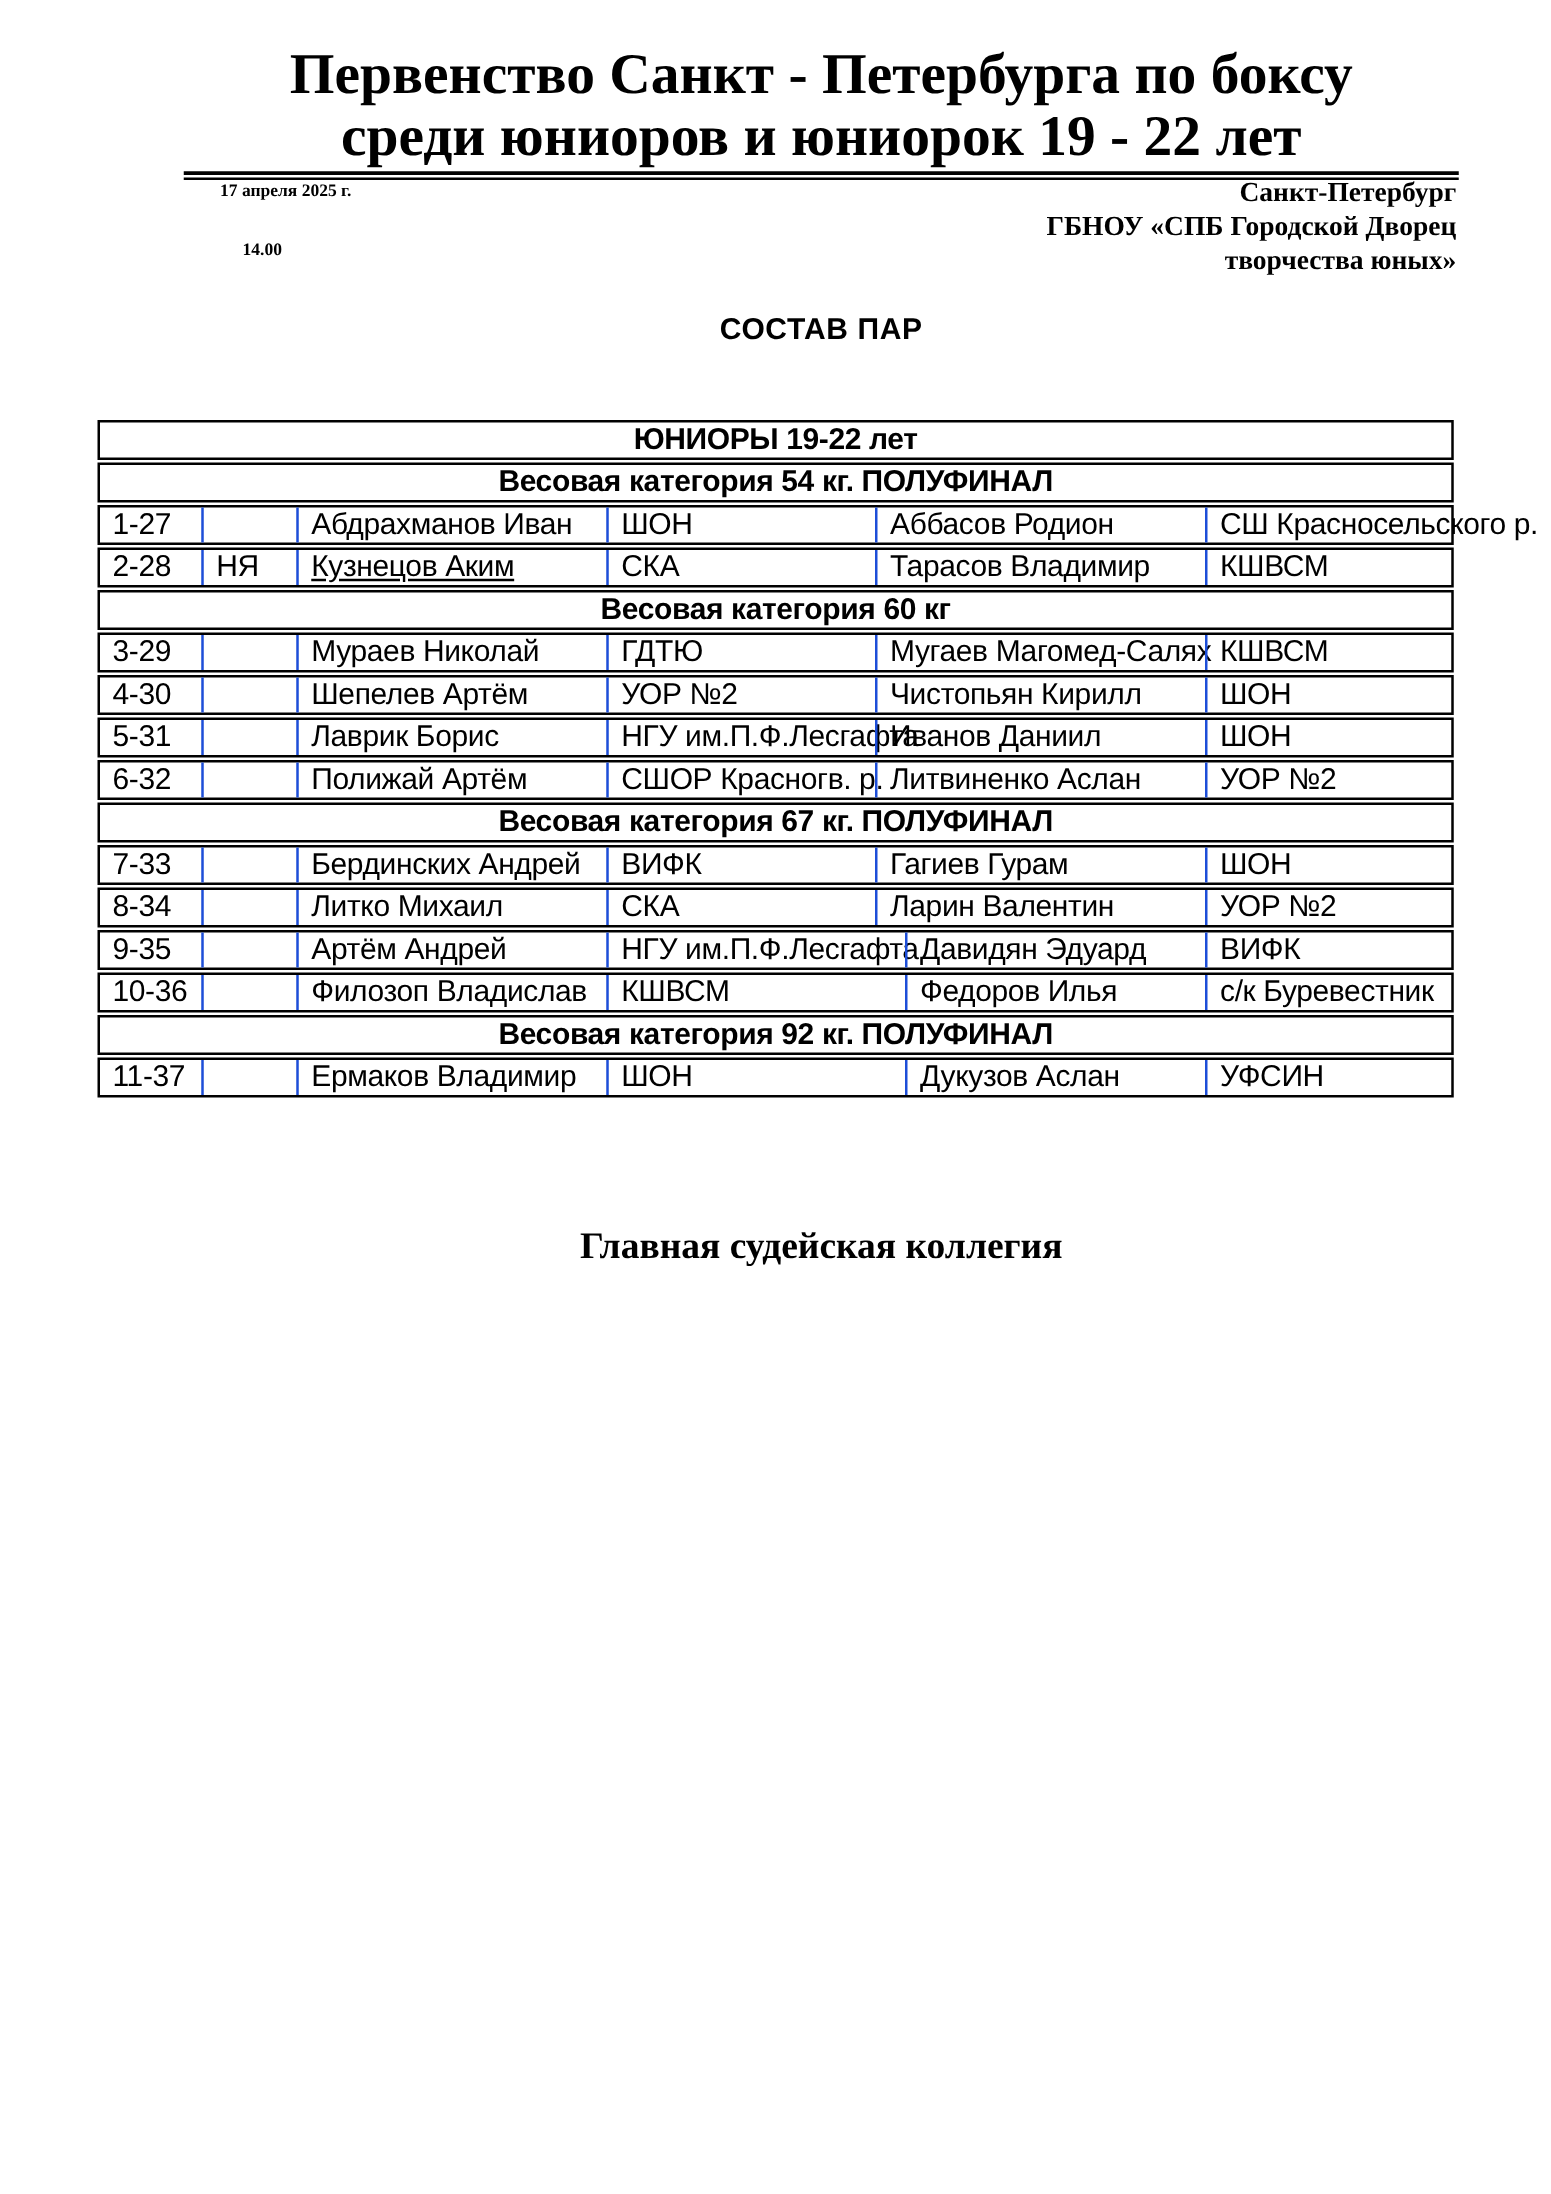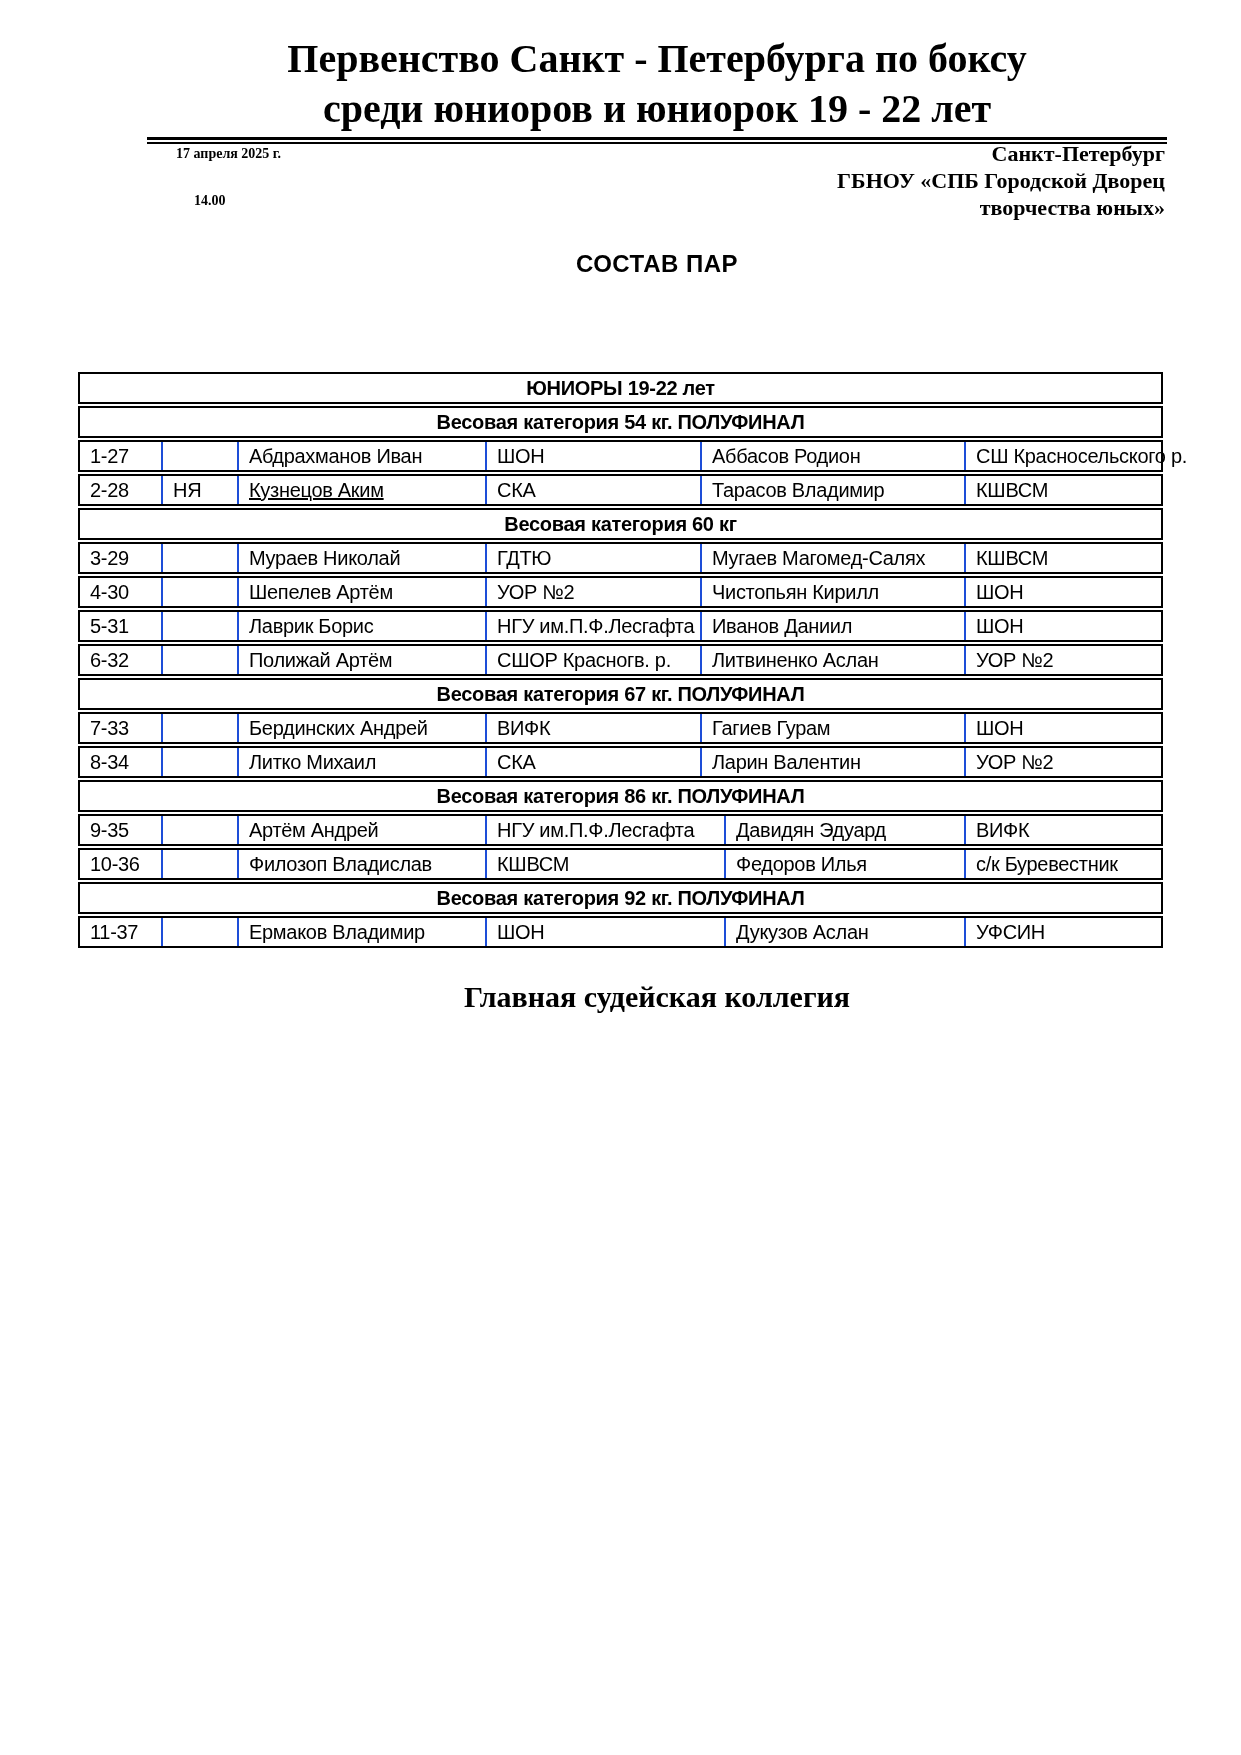--- a/index.html
+++ b/index.html
@@ -6,21 +6,21 @@
   body{
     width:1241px;height:1755px;position:relative;
     font-family:"Liberation Sans",sans-serif;color:#000;
   }
   
   .doc-header{
     position:absolute;left:147px;top:34px;width:1020px;
     text-align:center;
     font-family:"Liberation Serif",serif;font-weight:bold;
   }
-  .title-line{font-size:40px;line-height:50px;white-space:nowrap;}
+  .title-line{font-size:46px;line-height:50px;white-space:nowrap;}
   .title-rule{
     margin-top:3px;height:2px;
     border-top:3px solid #000;border-bottom:2px solid #000;
   }
   .info-left{
     position:absolute;left:176px;top:140px;
     font-family:"Liberation Serif",serif;font-weight:bold;
     font-size:14px;line-height:27px;white-space:nowrap;
   }
   .info-left .time{padding-left:18px;margin-top:20px;}
@@ -30,22 +30,22 @@
     font-family:"Liberation Serif",serif;font-weight:bold;
     font-size:22px;line-height:27px;
   }
   .section-title{
     position:absolute;left:147px;top:246px;width:1020px;
     text-align:center;font-weight:bold;font-size:24px;line-height:36px;
     letter-spacing:0.5px;
   }
   
   .pairs-table{
-    position:absolute;left:78px;top:372px;width:1085px;
-    font-size:20px;letter-spacing:-0.3px;
+    position:absolute;left:78px;top:336px;width:1085px;
+    font-size:24px;letter-spacing:-0.3px;
   }
   .trow{
     box-sizing:border-box;width:1085px;border:2px solid #000;
     background:#fff;
   }
   .trow + .trow{margin-top:2px;}
   .cat{
     height:32px;line-height:28px;text-align:center;font-weight:bold;
   }
   .bout{
@@ -163,21 +163,20 @@
 
   <div class="trow bout">
     <div class="c">8-34</div>
     <div class="c"></div>
     <div class="c">Литко Михаил</div>
     <div class="c">СКА</div>
     <div class="c">Ларин Валентин</div>
     <div class="c">УОР №2</div>
   </div>
 
-  <div class="trow cat">Весовая категория 86 кг. ПОЛУФИНАЛ</div>
 
   <div class="trow bout wide">
     <div class="c">9-35</div>
     <div class="c"></div>
     <div class="c">Артём Андрей</div>
     <div class="c">НГУ им.П.Ф.Лесгафта</div>
     <div class="c">Давидян Эдуард</div>
     <div class="c">ВИФК</div>
   </div>
 

